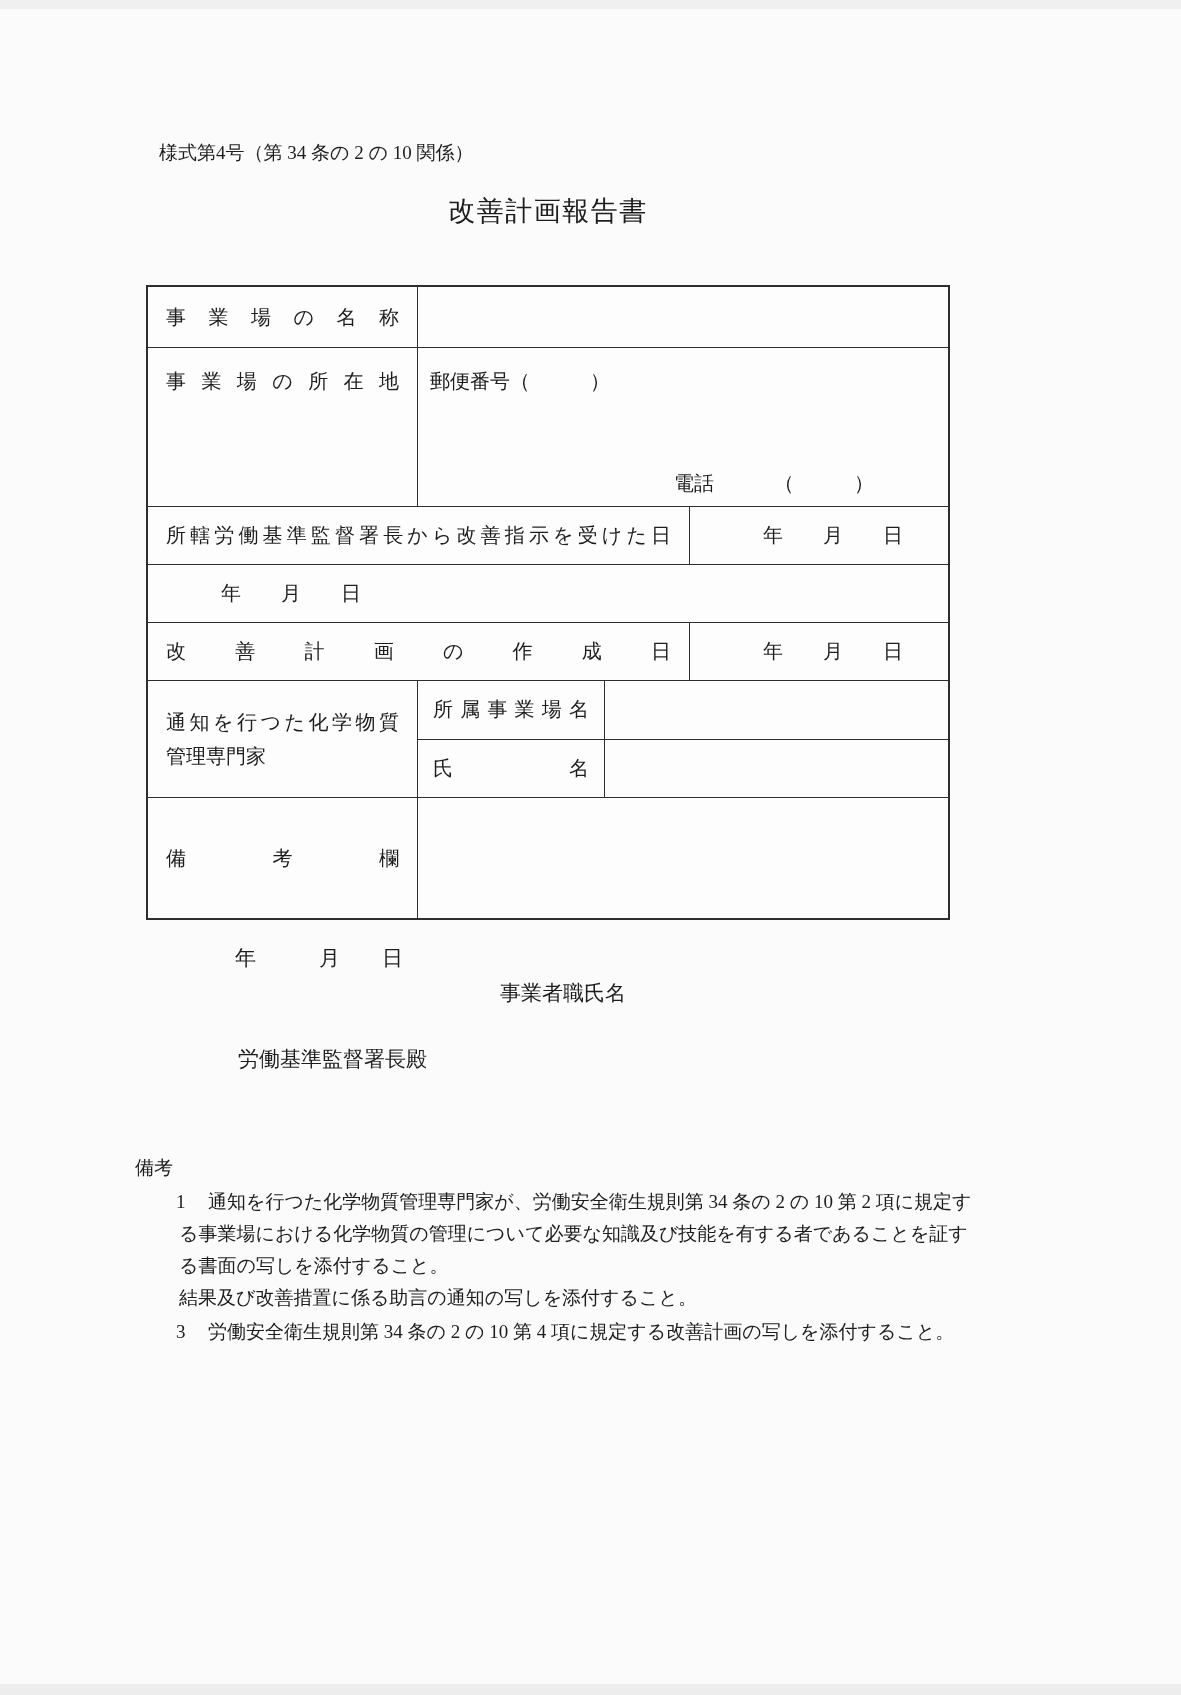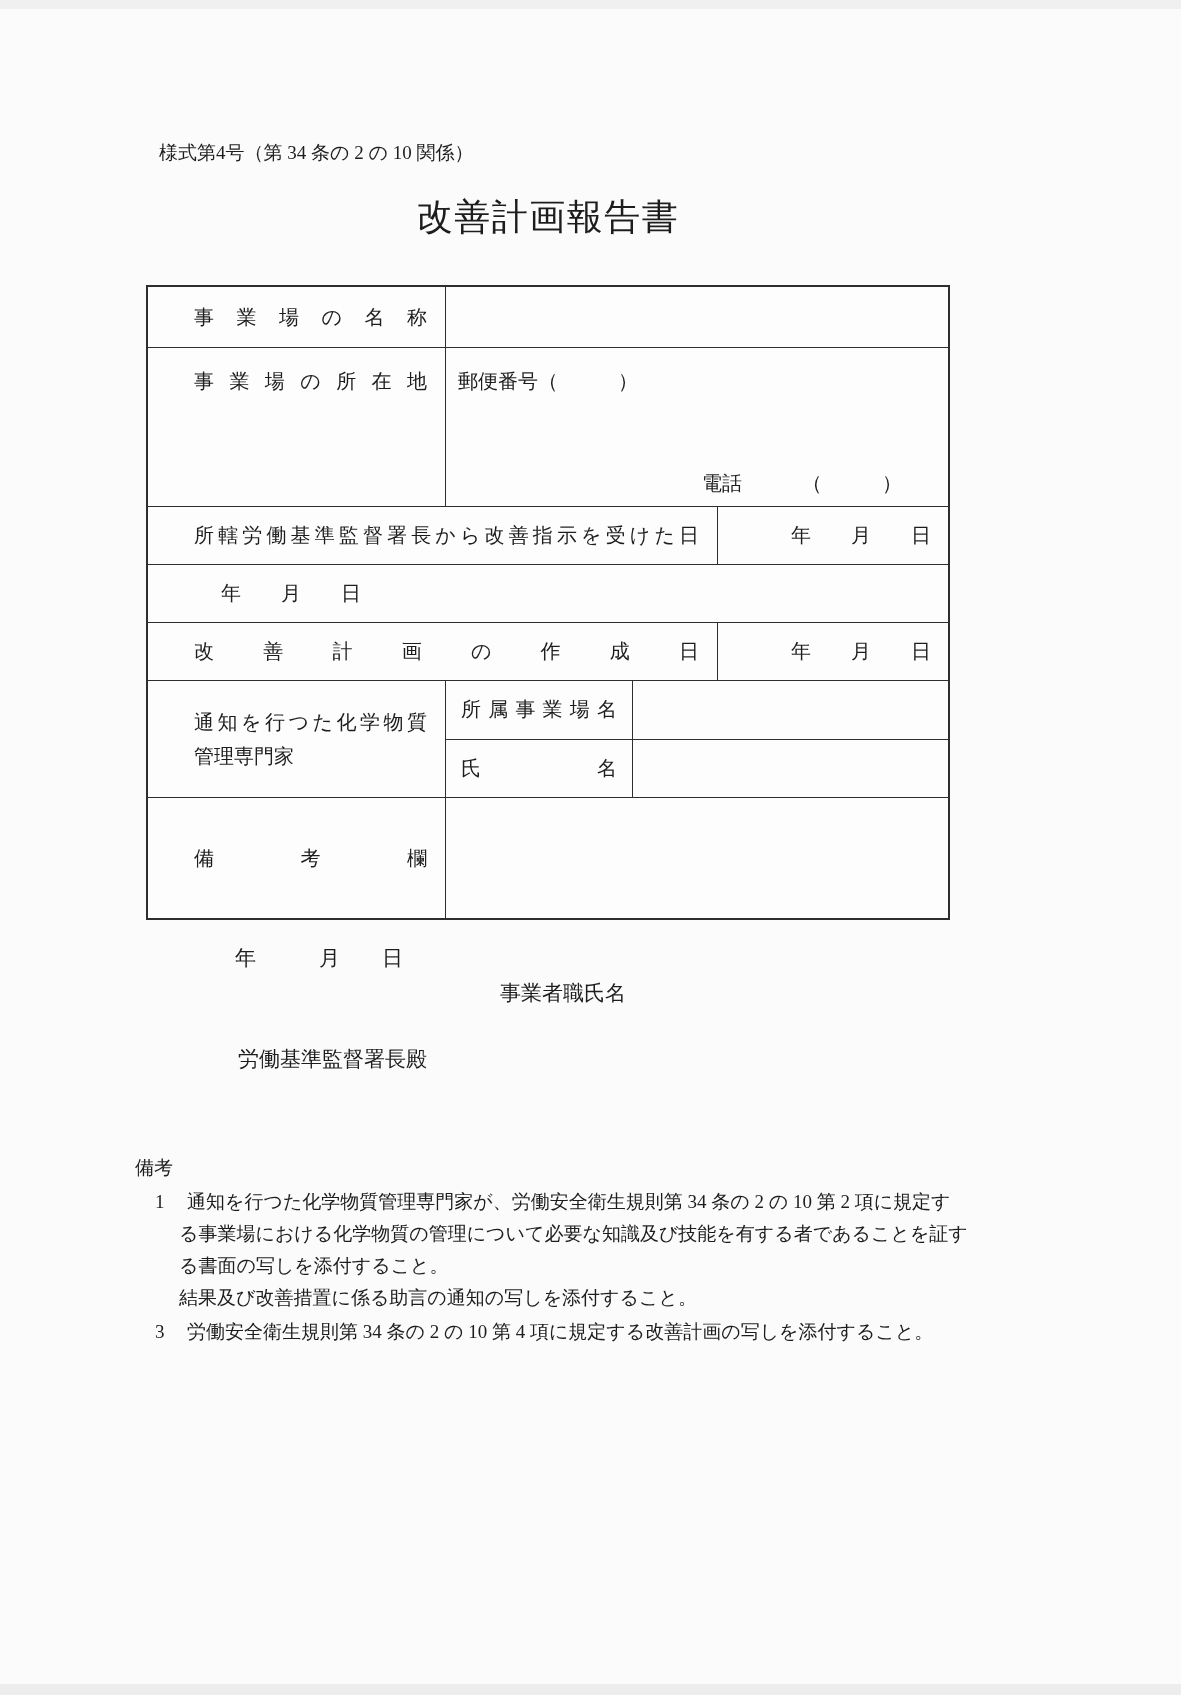--- a/index.html
+++ b/index.html
@@ -9,33 +9,33 @@
     background:#fbfbfb;
     overflow:hidden;
     font-family:"Liberation Serif","DejaVu Serif",serif;
     color:#1d1d1d;
   }
   .edge{position:absolute;left:0;width:100%;background:#f0f0f0;}
   .edge-top{top:0;height:9px;}
   .edge-bottom{bottom:0;height:11px;background:#ededed;}
 
   .form-no{position:absolute;left:159px;top:140px;font-size:19px;}
-  .doc-title{position:absolute;left:146px;top:193px;width:804px;text-align:center;font-size:36px;letter-spacing:1.5px;}
+  .doc-title{position:absolute;left:146px;top:193px;width:804px;text-align:center;font-size:27px;letter-spacing:1.5px;}
 
   
   .tbl{position:absolute;left:146px;top:285px;width:804px;border:2px solid #2e2e2e;box-sizing:border-box;background:#fdfdfd;}
   .tr{display:flex;box-sizing:border-box;}
   .tr + .tr{border-top:1.5px solid #2e2e2e;}
   .r1{height:60px;}
   .r2{height:159px;}
   .r3,.r4,.r5{height:58px;}
   .r6{height:117px;}
   .r7{height:121px;}
   .td{box-sizing:border-box;font-size:20px;}
-  .lbl{display:flex;align-items:center;padding:0 18px;margin-left:28px;}
+  .lbl{display:flex;align-items:center;padding:0 18px;}
   .c1{width:270px;border-right:1.5px solid #2e2e2e;}
   .c2{width:542px;border-right:1.5px solid #2e2e2e;}
   .val{flex:1;}
   .rel{position:relative;}
   .top{align-items:flex-start;padding-top:20px;}
   .j{display:block;width:100%;text-align:justify;text-align-last:justify;}
   .postal{position:absolute;top:20px;left:12px;}
   .phone{position:absolute;top:122px;left:256px;}
   .datecell{display:flex;align-items:center;padding-left:73px;}
   .expwrap{width:100%;line-height:34px;}
@@ -46,21 +46,21 @@
   .sublbl{width:187px;border-right:1.5px solid #2e2e2e;display:flex;align-items:center;padding:0 15px;}
   .subval{flex:1;}
 
   
   .f-date{position:absolute;left:235px;top:944px;font-size:21px;}
   .f-signer{position:absolute;left:500px;top:979px;font-size:21px;}
   .f-addr{position:absolute;left:238px;top:1045px;font-size:21px;}
 
   
   .notes{position:absolute;left:135px;top:1152px;font-size:19px;line-height:32px;white-space:nowrap;}
-  .item{margin-left:20px;margin-top:2px;}
+  .item{margin-left:41px;margin-top:2px;}
   .num{display:inline-block;width:32px;}
   .cont{margin-left:44px;}
 </style>
 </head>
 <body>
 
 <div class="page">
   <div class="edge edge-top"></div>
   <div class="edge edge-bottom"></div>
 

